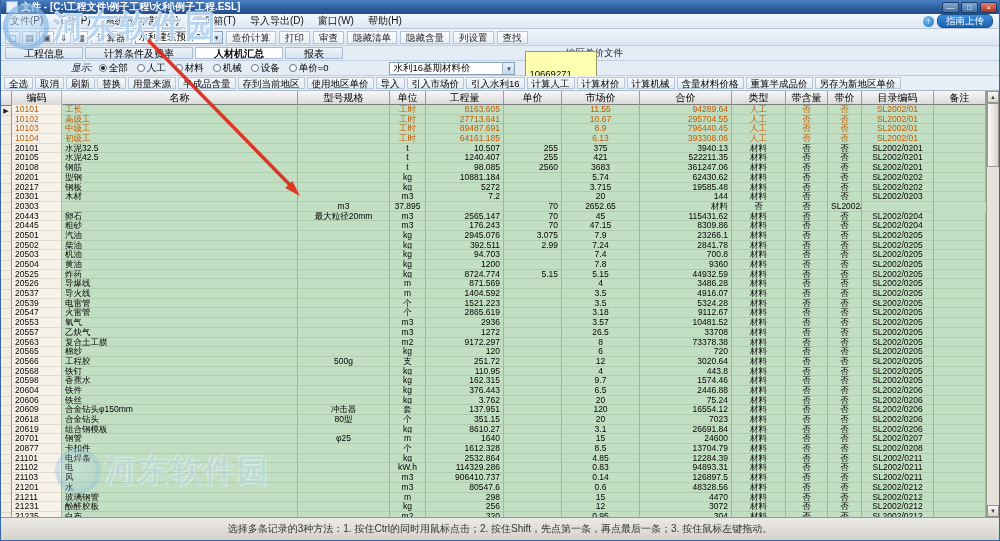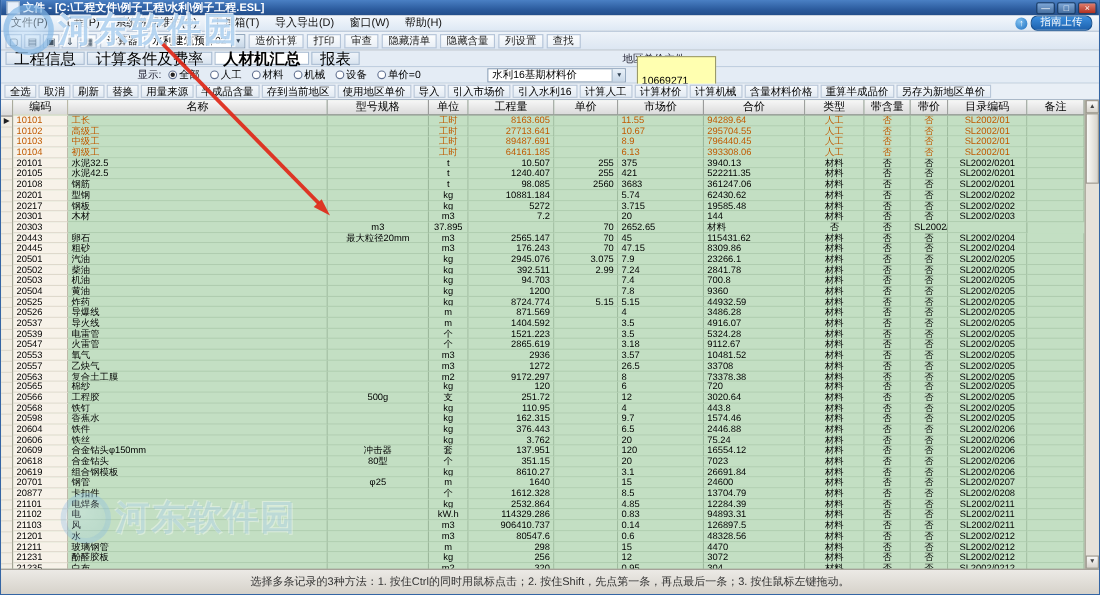--- a/index.html
+++ b/index.html
@@ -36,29 +36,29 @@
   .flat-btn{font-size:9.5px;height:13px;line-height:12px;padding:0 5px;border:1px solid #b4c4d8;
             background:linear-gradient(#fcfdfe,#e9eff6);color:#222;white-space:nowrap;box-sizing:border-box;}
   .combo{display:flex;align-items:center;height:13px;border:1px solid #8aa0b8;background:#fff;font-size:9.5px;
          padding-left:3px;box-sizing:border-box;white-space:nowrap;}
   .combo .caret{width:11px;height:100%;background:linear-gradient(#e8f0f8,#c8d8e8);border-left:1px solid #9ab0c4;
                 font-size:6px;line-height:12px;text-align:center;color:#345;margin-left:4px;}
 
   
   .toolbar2{height:14px;flex:0 0 14px;background:#e4ecf5;display:flex;align-items:center;gap:2px;padding:0 4px;
             border-bottom:1px solid #c0cfe0;}
-  .tb2-tab{font-size:14px;height:12px;line-height:11px;padding:0 7px;border:1px solid #a9bcd2;
+  .tb2-tab{font-size:10px;height:12px;line-height:11px;padding:0 18px;border:1px solid #a9bcd2;
            background:linear-gradient(#eef3f9,#d9e4f0);white-space:nowrap;box-sizing:border-box;}
   .tb2-tab.active{background:#fff;font-weight:bold;}
   .region-label{font-size:9.5px;color:#223;margin-left:auto;margin-right:372px;white-space:nowrap;}
 
   
   .filterbar{height:14px;flex:0 0 14px;background:#e4ecf5;display:flex;align-items:center;padding:0 4px;
              border-bottom:1px solid #c0cfe0;font-size:9.5px;}
-  .filter-label{margin-left:120px;color:#223;margin-right:6px;}
+  .filter-label{margin-left:66px;color:#223;margin-right:6px;font-style:italic;}
   .radio{display:inline-flex;align-items:center;gap:2px;margin-right:9px;}
   .radio .dot{width:8px;height:8px;border-radius:50%;border:1px solid #607090;background:#fff;position:relative;box-sizing:border-box;}
   .radio.selected .dot::after{content:"";position:absolute;left:1px;top:1px;width:4px;height:4px;border-radius:50%;background:#222;}
   .rlabel{white-space:nowrap;}
   .price-combo{margin-left:52px;width:126px;}
   .yellow-field{width:72px;height:12px;background:#ffffb0;border:1px solid #9a9a6a;font-size:9.5px;line-height:11px;
                 padding:16px 3px;margin-left:10px;box-sizing:border-box;}
 
   
   .toolbar3{height:14px;flex:0 0 14px;background:#e9eff6;display:flex;align-items:center;gap:2px;padding:0 3px;
@@ -75,22 +75,22 @@
   .table-main{flex:1 1 auto;min-width:0;display:flex;flex-direction:column;}
   .g-row{display:flex;height:9.7px;flex:0 0 9.7px;}
   .g-row span{display:block;box-sizing:border-box;font-size:8.5px;line-height:9.4px;white-space:nowrap;overflow:hidden;
               border-right:1px solid #9cb89c;border-bottom:1px solid #afccaf;padding:0 3px;background:#c3dfc3;color:#000;}
   .g-row span:nth-child(1){flex:0 0 50px;background:#f7f2e9;border-right-color:#b8b4a4;border-bottom-color:#ded9cc;}
   .g-row span:nth-child(2){flex:0 0 236px;}
   .g-row span:nth-child(3){flex:0 0 92px;text-align:center;}
   .g-row span:nth-child(4){flex:0 0 36px;text-align:center;}
   .g-row span:nth-child(5){flex:0 0 78px;text-align:right;}
   .g-row span:nth-child(6){flex:0 0 58px;text-align:right;}
-  .g-row span:nth-child(7){flex:0 0 78px;text-align:left;}
-  .g-row span:nth-child(8){flex:0 0 92px;text-align:left;}
+  .g-row span:nth-child(7){flex:0 0 78px;text-align:center;}
+  .g-row span:nth-child(8){flex:0 0 92px;text-align:right;}
   .g-row span:nth-child(9){flex:0 0 54px;text-align:center;}
   .g-row span:nth-child(10){flex:0 0 42px;text-align:center;}
   .g-row span:nth-child(11){flex:0 0 34px;text-align:center;}
   .g-row span:nth-child(12){flex:0 0 72px;text-align:center;}
   .g-row span:nth-child(13){flex:1 1 auto;}
   .g-row.labor span{color:#c05a00;}
   .g-head{height:14px;flex:0 0 14px;}
   .g-head span{font-size:10px;line-height:13px;text-align:center !important;
                background:linear-gradient(#f7f7f7,#dadada) !important;border-right:1px solid #9a9a9a;
                border-bottom:1px solid #7e7e7e;color:#000;padding:0 1px;}

